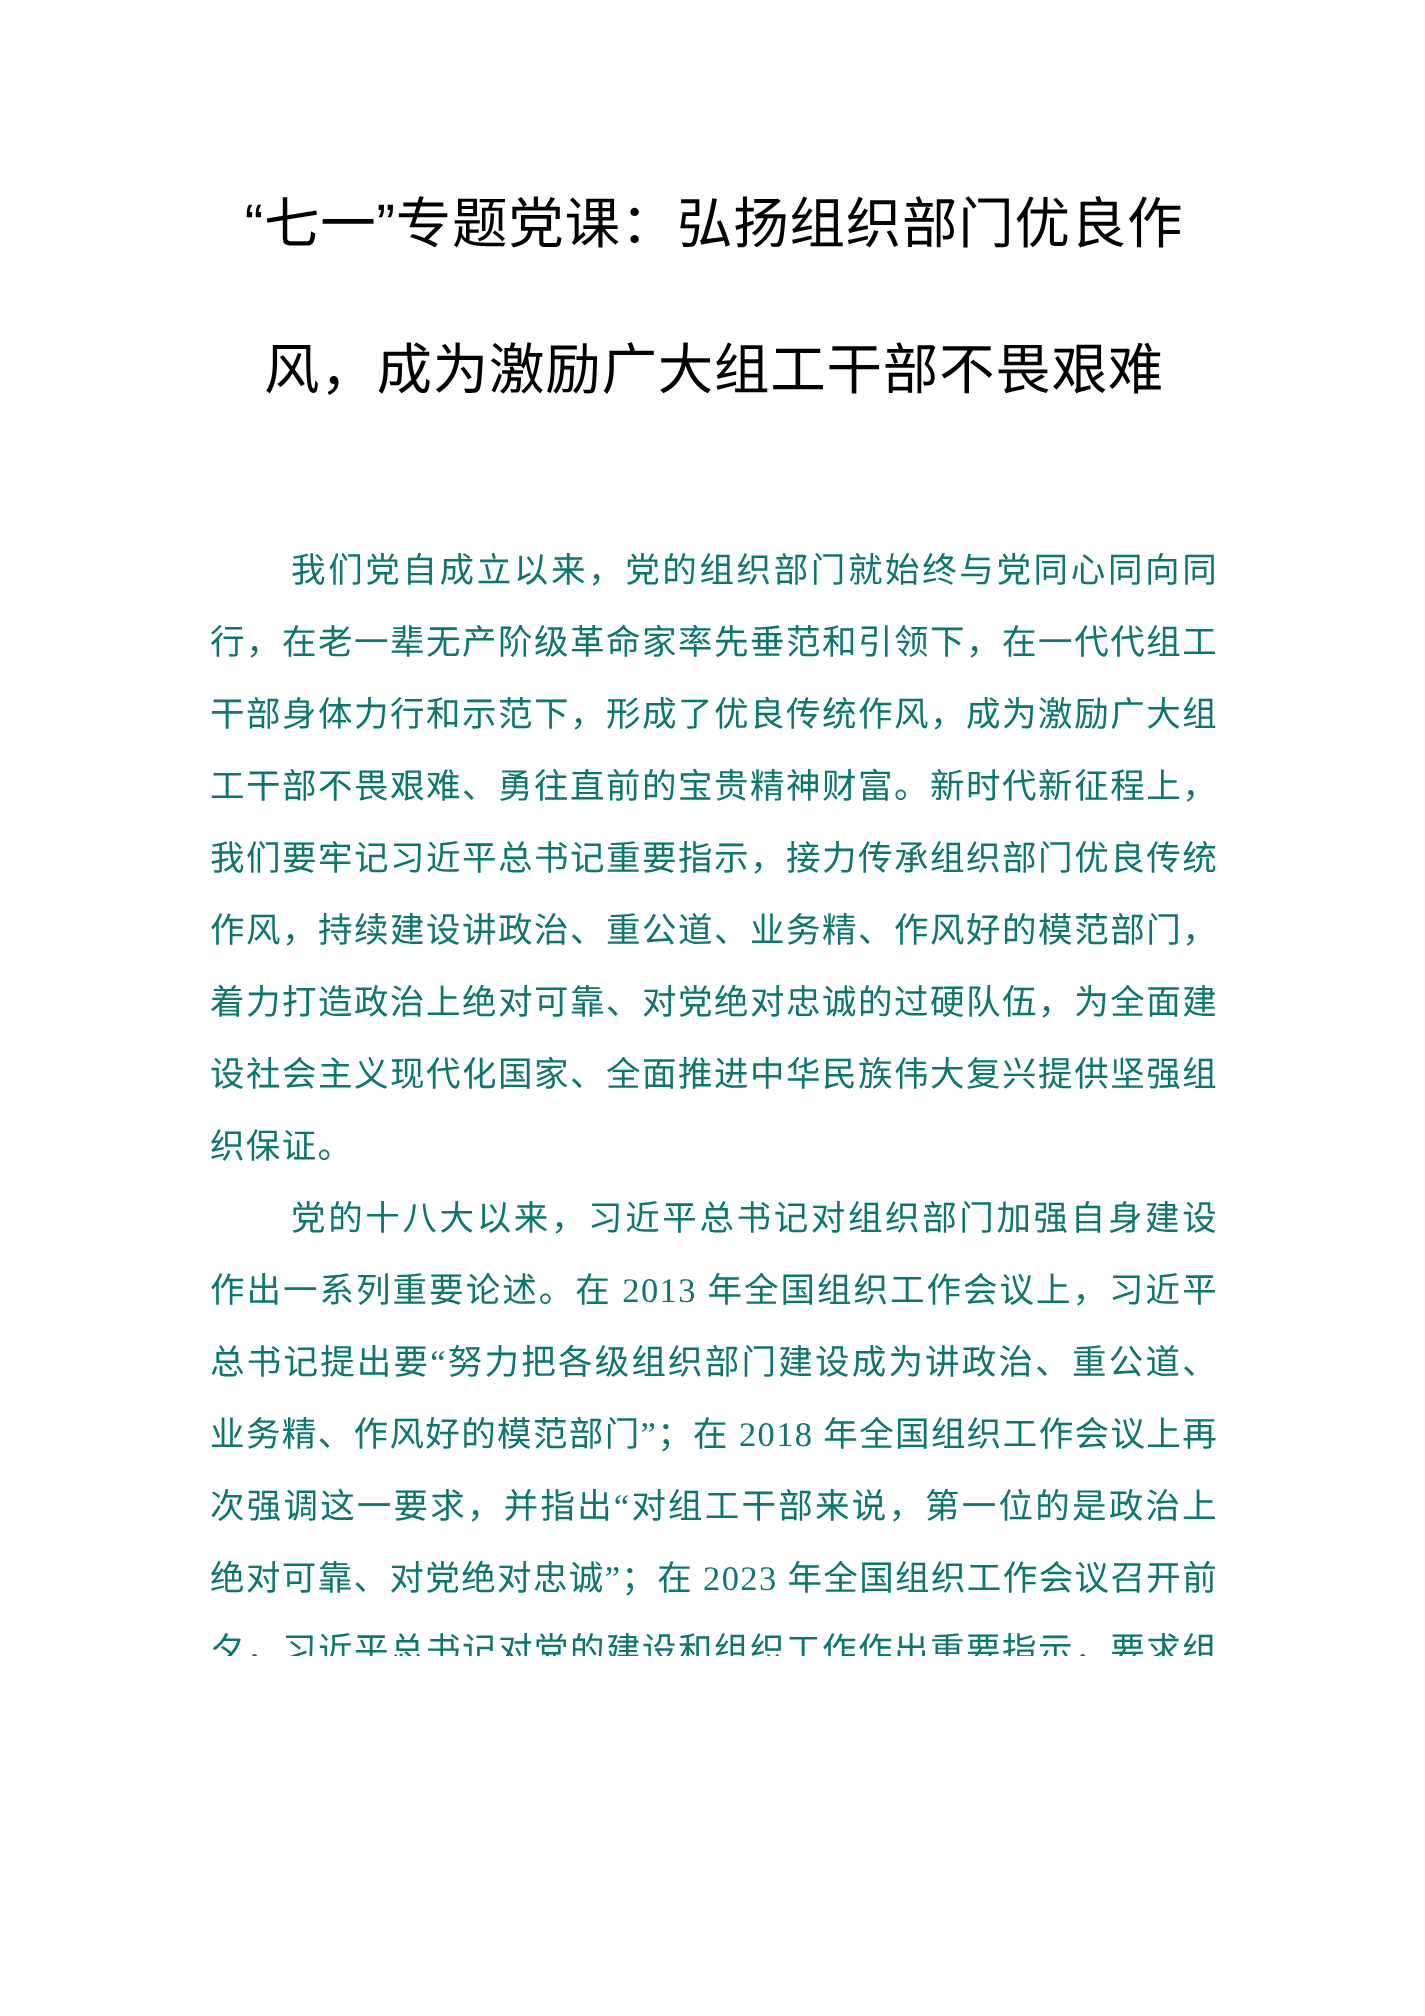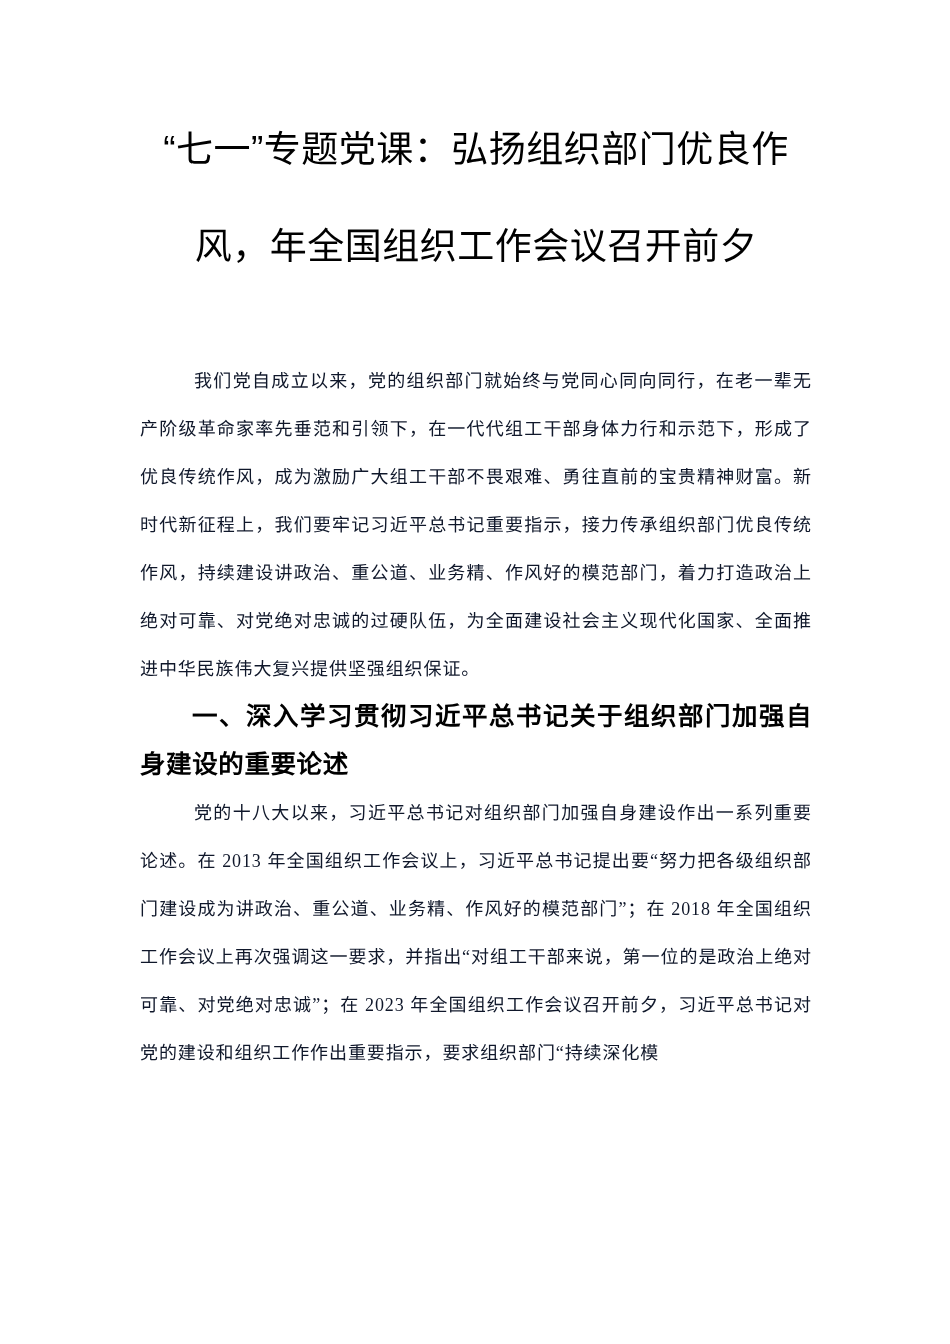--- a/index.html
+++ b/index.html
@@ -34,23 +34,23 @@
     text-align: center;
     letter-spacing: 0.5px;
     margin: 0;
     padding-top: 101px;
     font-weight: 400;
   }
 
   
   .para {
     font-family: "Liberation Serif", "DejaVu Serif", serif;
-    font-size: 18px;
+    font-size: 23px;
     line-height: 48px;
-    color: #0f172a;
+    color: #0f766e;
     text-align: justify;
     text-justify: inter-ideograph;
     letter-spacing: 0.9px;
     margin: 0;
     text-indent: 54px;
   }
 
   .para.first {
     margin-top: 62px;
   }
@@ -78,23 +78,22 @@
 </style>
 </head>
 <body>
 
 <div class="page">
   <div class="doc-body">
 
     <h1 class="doc-title">
       <span>“七一”专题党课：弘扬组织部门优良作</span>
       <br>
-      <span>风，年全国组织工作会议召开前夕</span>
+      <span>风，成为激励广大组工干部不畏艰难</span>
     </h1>
 
     <p class="para first">我们党自成立以来，党的组织部门就始终与党同心同向同行，在老一辈无产阶级革命家率先垂范和引领下，在一代代组工干部身体力行和示范下，形成了优良传统作风，成为激励广大组工干部不畏艰难、勇往直前的宝贵精神财富。新时代新征程上，我们要牢记习近平总书记重要指示，接力传承组织部门优良传统作风，持续建设讲政治、重公道、业务精、作风好的模范部门，着力打造政治上绝对可靠、对党绝对忠诚的过硬队伍，为全面建设社会主义现代化国家、全面推进中华民族伟大复兴提供坚强组织保证。</p>
 
-    <p class="heading">一、深入学习贯彻习近平总书记关于组织部门加强自身建设的重要论述</p>
 
     <p class="para after-heading"><span>党的十八大以来，习近平总书记对组织部门加强自身建设作出一系列重要论述。在 2013 年全国组织工作会议上，习近平总书记提出要“努力把各级组织部门建设成为讲政治、重公道、业务精、作风好的模范部门”；在 2018 年全国组织工作会议上再次强调这</span><b class="inline-bold">一要</b><span>求，并指出“对组工干部来说，第一位的是政治上绝对可靠、对党绝对忠诚”；在 2023 年全国组织工作会议召开前夕，习近平总书记对党的建设和组织工作作出重要指示，要求组织部门“持续深化模</span></p>
 
   </div>
 </div>
 
 </body></html>

